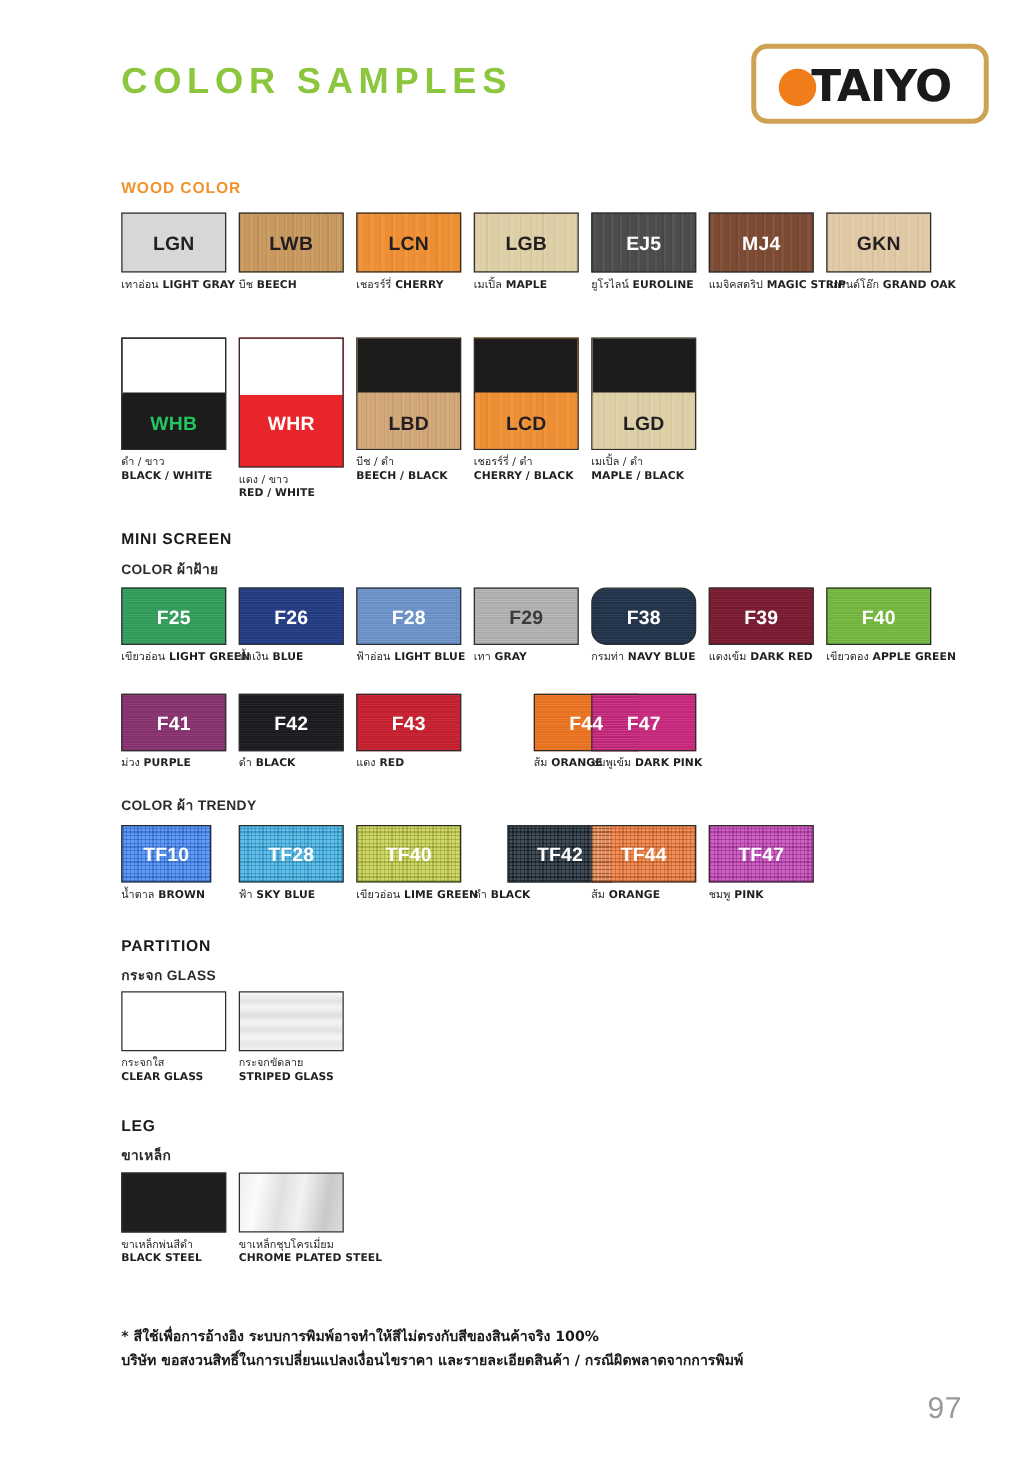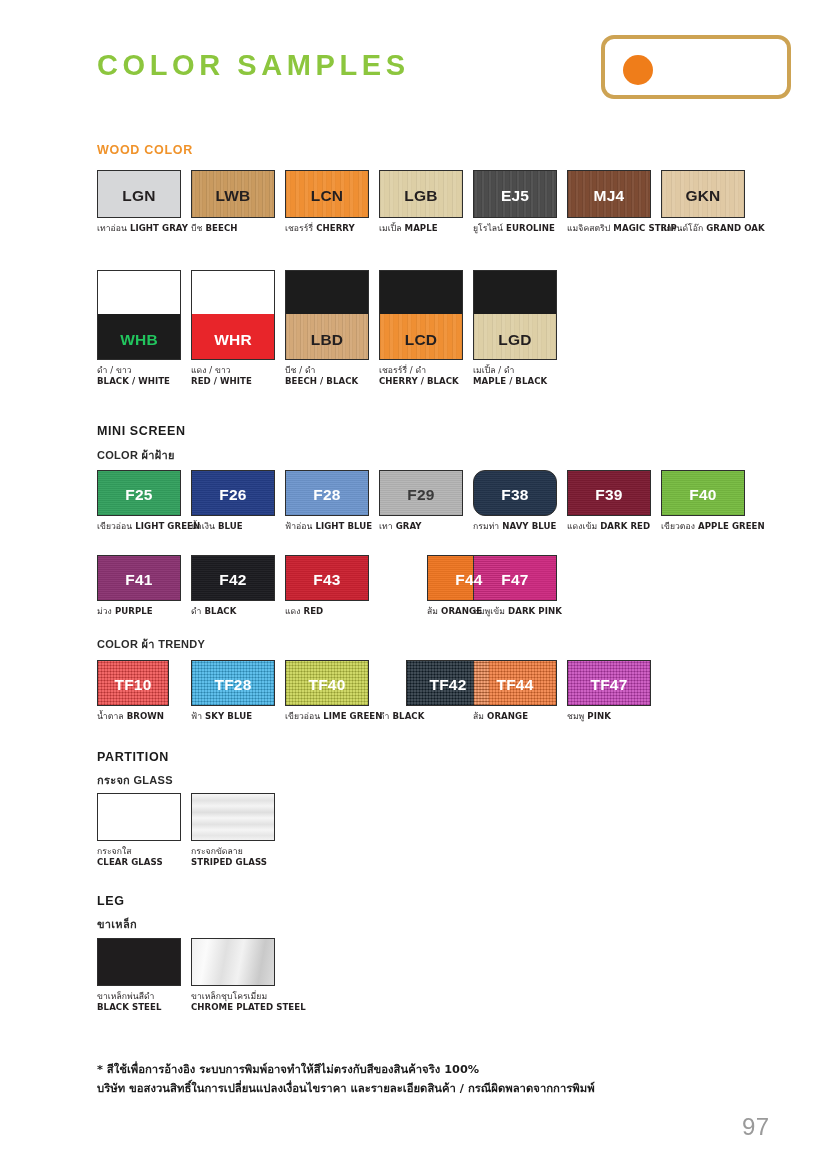--- a/index.html
+++ b/index.html
@@ -111,20 +111,21 @@
 </style>
 </head>
 <body>
 
 <div class="page">
 
   <div class="header">
     <div class="page-title">COLOR SAMPLES</div>
     <div class="logo">
       <div class="logo-dot"></div>
+      <div class="logo-word">TAIYO</div>
     </div>
   </div>
 
   <div class="sec-head orange" style="left:97px;top:143px;">WOOD COLOR</div>
 
   <div class="sec-head" style="left:97px;top:424px;">MINI SCREEN</div>
   <div class="sub-head" style="left:97px;top:446px;">COLOR ผ้าฝ้าย</div>
 
   <div class="sub-head" style="left:97px;top:635px;">COLOR ผ้า TRENDY</div>
 
@@ -182,21 +183,21 @@
       <div class="row" style="top: 270px;">
         <div class="cell" style="left: 97px;">
           <div class="sw" style="width: 84px; height: 90px; background: rgb(28, 28, 28);">
             <div class="half-top" style="top: 0px; height: 45px; background: rgb(255, 255, 255);"></div>
             <div class="half-bot" style="bottom: 0px; height: 45px; background: rgb(28, 28, 28); position: absolute; overflow: hidden;"></div>
             <div class="code" style="top: 59.5px; color: #22c55e;">WHB</div>
           </div>
           <div class="cap"><span class="th">ดำ / ขาว</span><br><span>BLACK / WHITE</span></div>
         </div>
         <div class="cell" style="left: 191px;">
-          <div class="sw" style="width: 84px; height: 90px; background: rgb(232, 37, 42); padding-left: 40px;">
+          <div class="sw" style="width: 84px; height: 104px; background: rgb(232, 37, 42); padding-left: 40px;">
             <div class="half-top" style="top: 0px; height: 45px; background: rgb(255, 255, 255);"></div>
             <div class="half-bot" style="bottom: 0px; height: 45px; background: rgb(232, 37, 42); position: absolute; overflow: hidden;"></div>
             <div class="code" style="top: 59.5px; color: rgb(255, 255, 255);">WHR</div>
           </div>
           <div class="cap"><span class="th">แดง / ขาว</span><br><span>RED / WHITE</span></div>
         </div>
         <div class="cell" style="left: 285px;">
           <div class="sw" style="width: 84px; height: 90px; background: rgb(211, 168, 120);">
             <div class="half-top" style="top: 0px; height: 45px; background: rgb(28, 28, 28);"></div>
             <div class="half-bot grain" style="bottom: 0px; height: 45px; background: rgb(211, 168, 120); position: absolute; overflow: hidden;"></div>
@@ -292,21 +293,21 @@
         </div>
         <div class="cell" style="left: 473px;">
           <div class="sw tooth" style="width: 84px; height: 46px; background: rgb(204, 42, 128);">
             <div class="code" style="top: 15px; color: rgb(255, 255, 255);">F47</div>
           </div>
           <div class="cap"><span class="th">ชมพูเข้ม</span> <span>DARK PINK</span></div>
         </div>
       </div>
       <div class="row" style="top: 660px;">
         <div class="cell" style="left: 97px;">
-          <div class="sw weave" style="width: 72px; height: 46px; background: #ef4444;">
+          <div class="sw weave" style="width: 72px; height: 46px; background: #3b82f6;">
             <div class="code" style="top: 15px; color: rgb(255, 255, 255);">TF10</div>
           </div>
           <div class="cap"><span class="th">น้ำตาล</span> <span>BROWN</span></div>
         </div>
         <div class="cell" style="left: 191px;">
           <div class="sw weave" style="width: 84px; height: 46px; background: rgb(58, 176, 230);">
             <div class="code" style="top: 15px; color: rgb(255, 255, 255);">TF28</div>
           </div>
           <div class="cap"><span class="th">ฟ้า</span> <span>SKY BLUE</span></div>
         </div>

